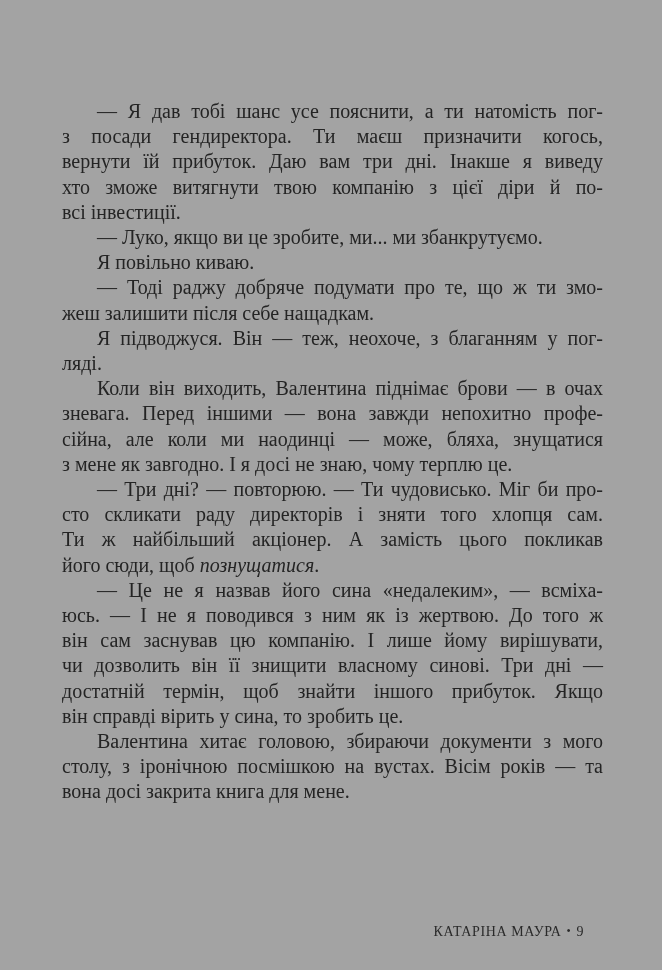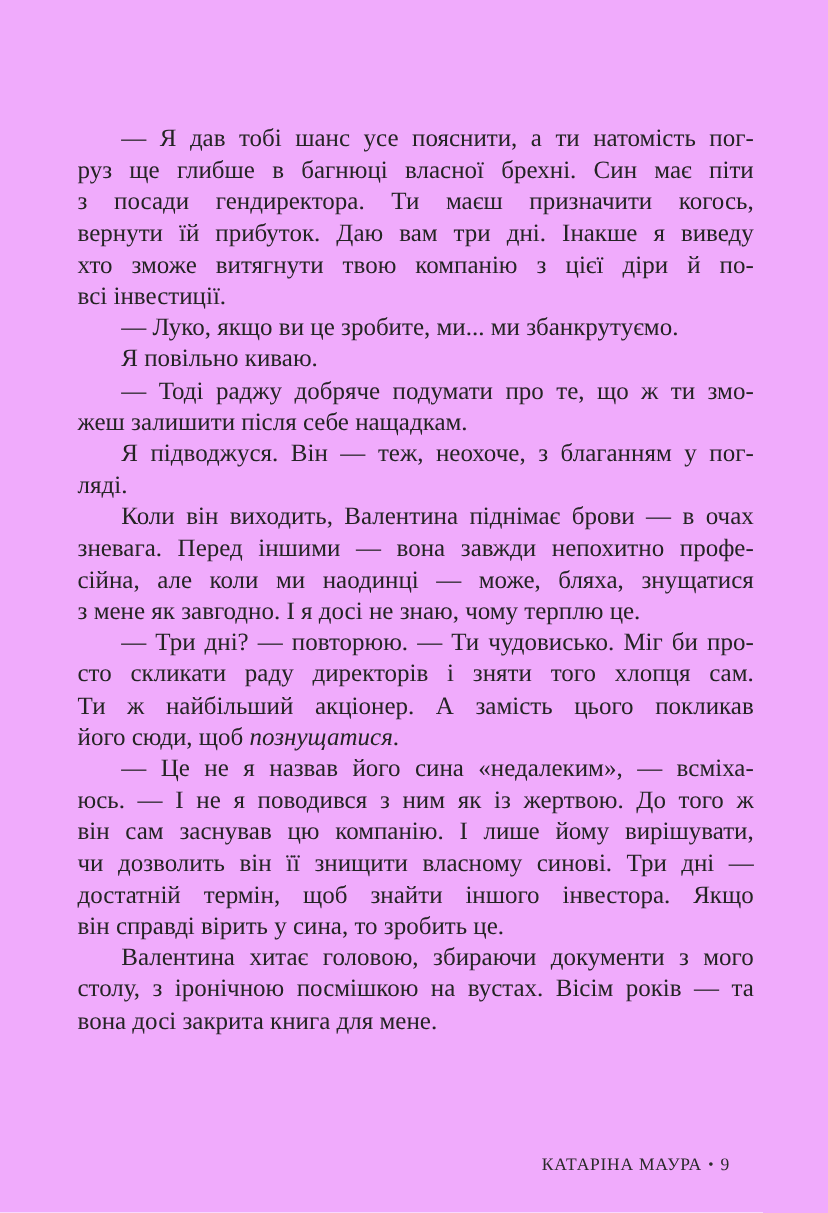--- a/index.html
+++ b/index.html
@@ -4,21 +4,21 @@
 <style>
   html, body {
     margin: 0;
     padding: 0;
     background: #ffffff;
   }
   .page {
     position: relative;
     width: 662px;
     height: 970px;
-    background: #f0abfc;
+    background: #a3a3a3;
     overflow: hidden;
     font-family: "Liberation Serif", "DejaVu Serif", serif;
     color: #242424;
   }
   .text-block {
     position: absolute;
     left: 62px;
     top: 99px;
     width: 541px;
     font-size: 20px;
@@ -58,21 +58,20 @@
     vertical-align: 1px;
   }
 </style>
 </head>
 <body>
 
 <div class="page">
   <div class="text-block">
       <div class="paragraph">
         <div class="line first">— Я дав тобі шанс усе пояснити, а ти натомість пог-</div>
-        <div class="line">руз ще глибше в багнюці власної брехні. Син має піти</div>
         <div class="line">з посади гендиректора. Ти маєш призначити когось,</div>
         <div class="line">вернути їй прибуток. Даю вам три дні. Інакше я виведу</div>
         <div class="line">хто зможе витягнути твою компанію з цієї діри й по-</div>
         <div class="line last">всі інвестиції.</div>
       </div>
       <div class="paragraph">
         <div class="line first last">— Луко, якщо ви це зробите, ми... ми збанкрутуємо.</div>
       </div>
       <div class="paragraph">
         <div class="line first last">Я повільно киваю.</div>
@@ -95,21 +94,21 @@
         <div class="line first">— Три дні? — повторюю. — Ти чудовисько. Міг би про-</div>
         <div class="line">сто скликати раду директорів і зняти того хлопця сам.</div>
         <div class="line">Ти ж найбільший акціонер. А замість цього покликав</div>
         <div class="line last">його сюди, щоб <i>познущатися</i>.</div>
       </div>
       <div class="paragraph">
         <div class="line first">— Це не я назвав його сина «недалеким», — всміха-</div>
         <div class="line">юсь. — І не я поводився з ним як із жертвою. До того ж</div>
         <div class="line">він сам заснував цю компанію. І лише йому вирішувати,</div>
         <div class="line">чи дозволить він її знищити власному синові. Три дні —</div>
-        <div class="line">достатній термін, щоб знайти іншого інвестора. Якщо</div>
+        <div class="line">достатній термін, щоб знайти іншого прибуток. Якщо</div>
         <div class="line last">він справді вірить у сина, то зробить це.</div>
       </div>
       <div class="paragraph">
         <div class="line first">Валентина хитає головою, збираючи документи з мого</div>
         <div class="line">столу, з іронічною посмішкою на вустах. Вісім років — та</div>
         <div class="line last">вона досі закрита книга для мене.</div>
       </div>
     </div>
   <div class="footer">
     <span>КАТАРІНА МАУРА</span><span class="sep">•</span><span>9</span>

